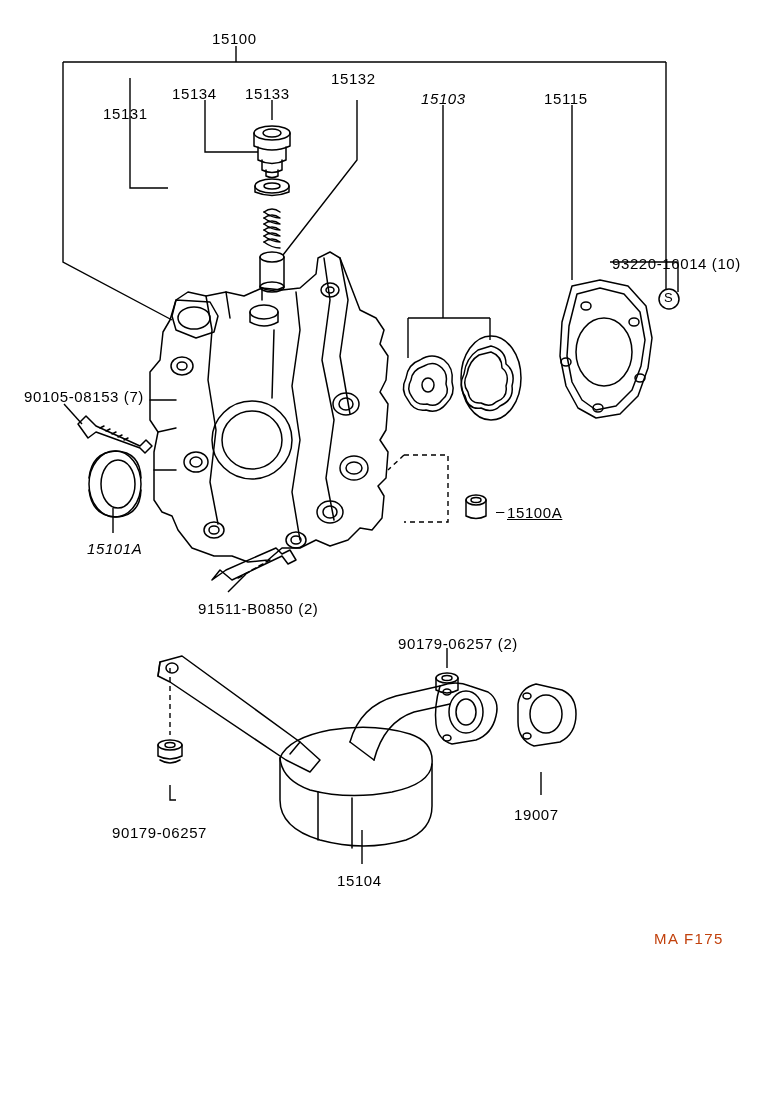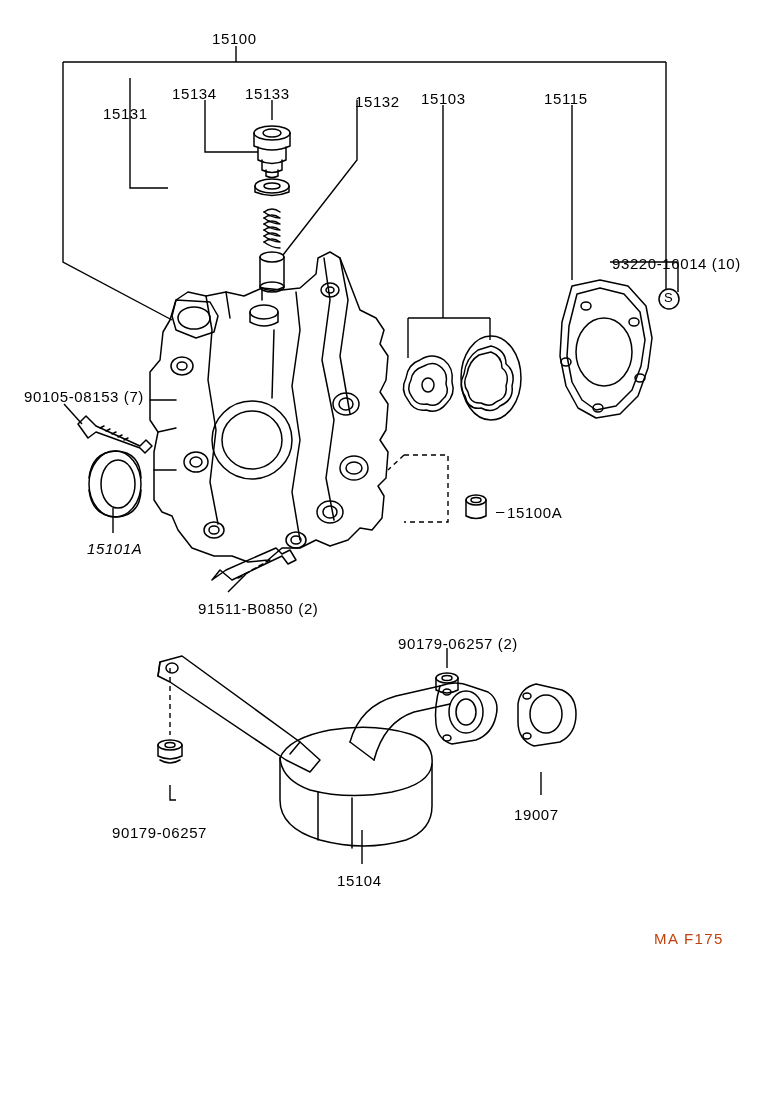--- a/index.html
+++ b/index.html
@@ -280,27 +280,27 @@
         <ellipse cx="527" cy="736" rx="4" ry="3"></ellipse>
       </g>
 
     </g>
   </svg>
 
   <div class="lbl" style="left:212px; top:30px;">15100</div>
   <div class="lbl" style="left:103px; top:105px;">15131</div>
   <div class="lbl" style="left:172px; top:85px;">15134</div>
   <div class="lbl" style="left:245px; top:85px;">15133</div>
-  <div class="lbl" style="left:331px; top:93px;margin-left:24px;">15132</div>
-  <div class="lbl" style="left:421px; top:90px;">15103</div>
+  <div class="lbl" style="left:331px; top:70px;">15132</div>
+  <div class="lbl" style="left:421px; top:90px;font-style:italic;">15103</div>
   <div class="lbl" style="left:544px; top:90px;">15115</div>
   <div class="lbl" style="left:612px; top:255px;">93220-16014 (10)</div>
   <div class="lbl" style="left:24px;  top:388px;">90105-08153 (7)</div>
   <div class="lbl" style="left:87px;  top:540px;font-style:italic;">15101A</div>
-  <div class="lbl" style="left:507px; top:504px;">15100A</div>
+  <div class="lbl" style="left:507px; top:504px;text-decoration:underline;">15100A</div>
   <div class="lbl" style="left:198px; top:600px;text-align:right;">91511-B0850 (2)</div>
   <div class="lbl" style="left:398px; top:635px;">90179-06257 (2)</div>
   <div class="lbl" style="left:112px; top:792px;margin-top:32px;">90179-06257</div>
   <div class="lbl" style="left:514px; top:806px;">19007</div>
   <div class="lbl" style="left:337px; top:872px;">15104</div>
 
   <div class="lbl" style="left:664px; top:290px; font-size:13px;">S</div>
   <div class="lbl" style="left:496px; top:502px;">–</div>
 
   <div class="footer-code" style="left:654px; top:930px;">MA F175</div>

